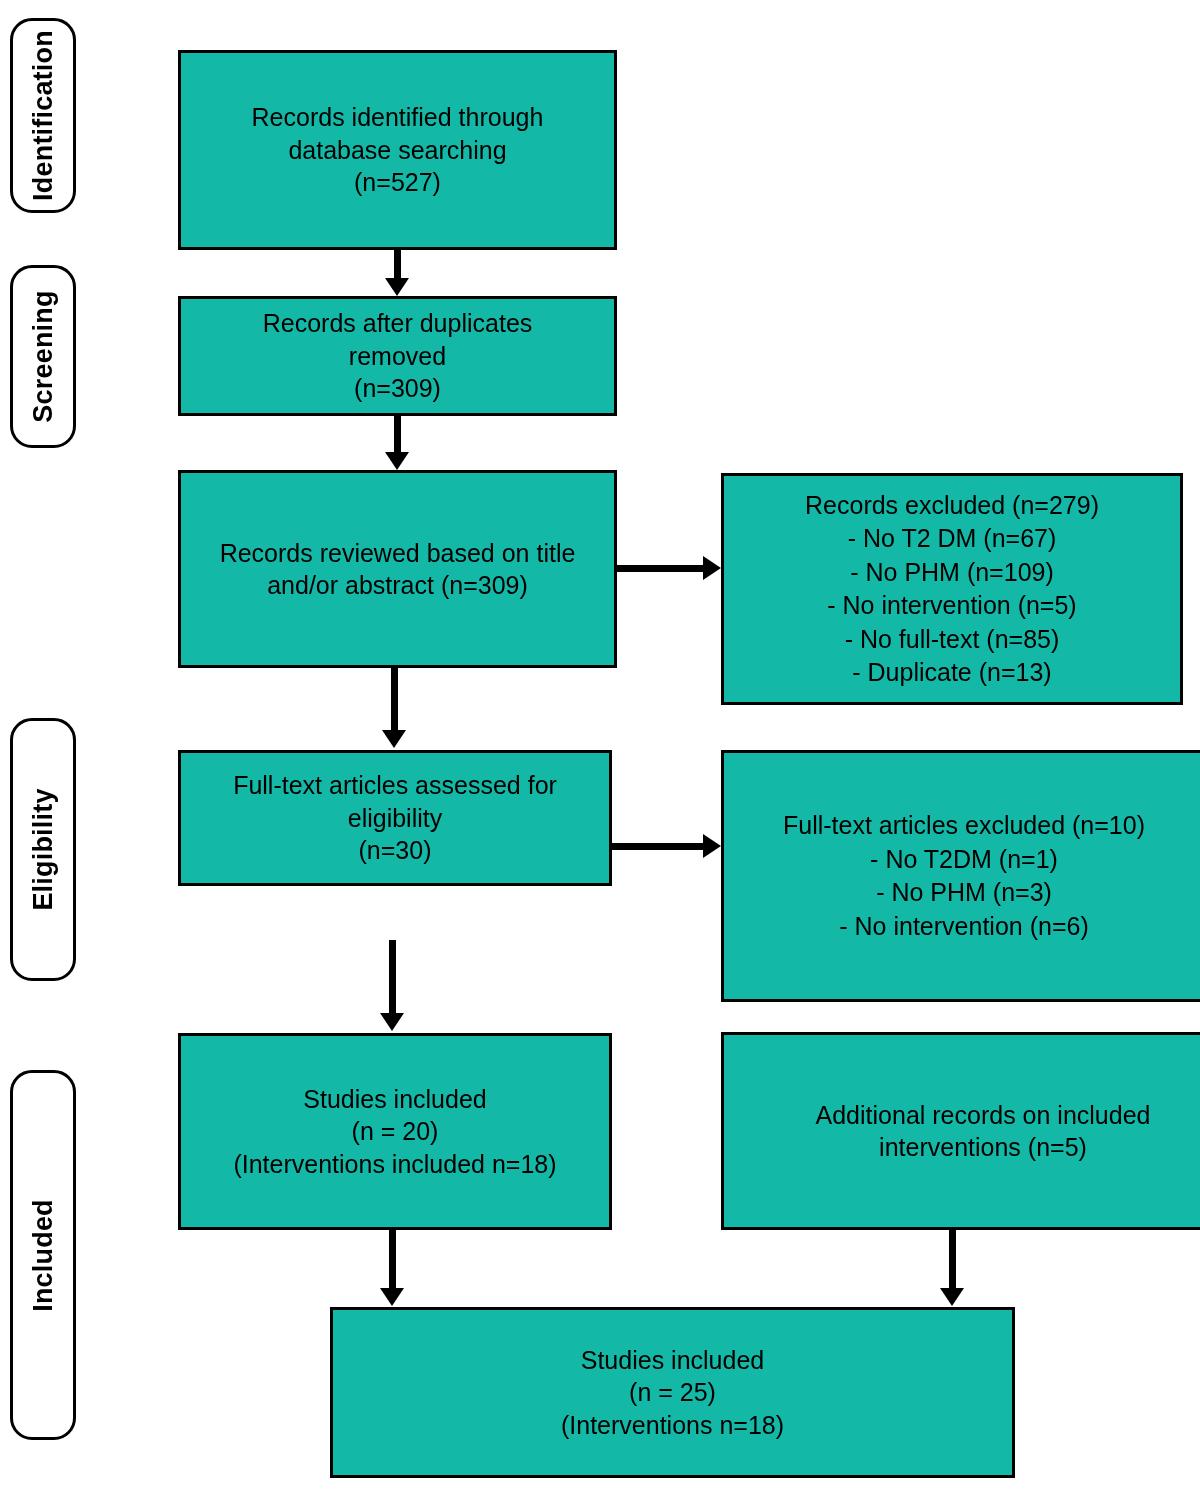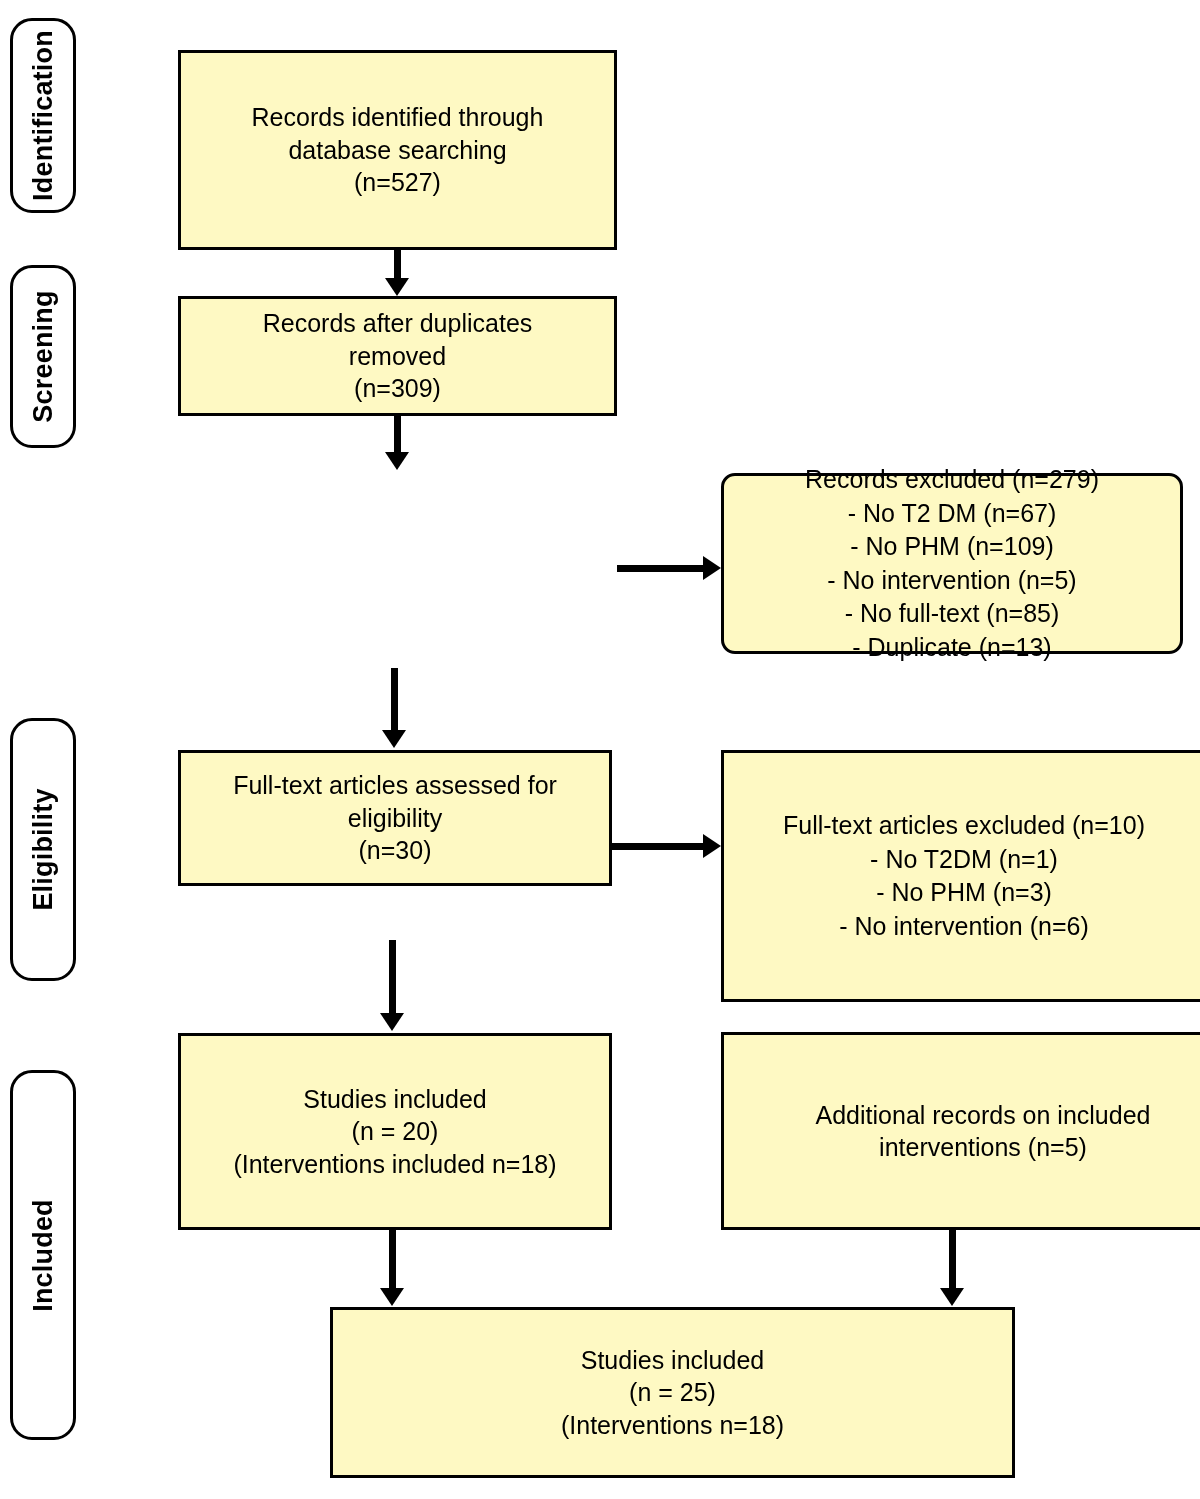--- a/index.html
+++ b/index.html
@@ -35,21 +35,21 @@
     font-weight: bold;
     font-size: 27px;
     letter-spacing: 0.2px;
     line-height: 1;
   }
 
   
   .flow-box {
     position: absolute;
     border: 3px solid #000000;
-    background: #fef9c3;
+    background: #14b8a6;
     box-sizing: border-box;
     display: flex;
     align-items: center;
     justify-content: center;
     text-align: center;
     padding: 6px 22px;
   }
   .flow-box .box-text {
     font-size: 25px;
     line-height: 1.30;
@@ -114,34 +114,38 @@
 database searching
 (n=527)</span>
   </div>
 
   <div class="flow-box" style="left:178px; top:296px; width:439px; height:120px;">
     <span class="box-text">Records after duplicates
 removed
 (n=309)</span>
   </div>
 
+  <div class="flow-box" style="left:178px; top:470px; width:439px; height:198px;">
+    <span class="box-text">Records reviewed based on title
+and/or abstract (n=309)</span>
+  </div>
 
   <div class="flow-box" style="left:178px; top:750px; width:434px; height:136px;">
     <span class="box-text">Full-text articles assessed for
 eligibility
 (n=30)</span>
   </div>
 
   <div class="flow-box" style="left:178px; top:1033px; width:434px; height:197px;">
     <span class="box-text">Studies included
 (n = 20)
 (Interventions included n=18)</span>
   </div>
 
-  <div class="flow-box exclusion" style="left:721px; top:473px; width:462px; height:181px;border-radius:14px;">
+  <div class="flow-box exclusion" style="left:721px; top:473px; width:462px; height:232px;">
     <span class="box-text">Records excluded (n=279)
 -  No T2 DM (n=67)
 -  No PHM (n=109)
 -  No intervention (n=5)
 -  No full-text (n=85)
 -  Duplicate (n=13)</span>
   </div>
 
   <div class="flow-box exclusion" style="left:721px; top:750px; width:486px; height:252px;">
     <span class="box-text">Full-text articles excluded (n=10)

